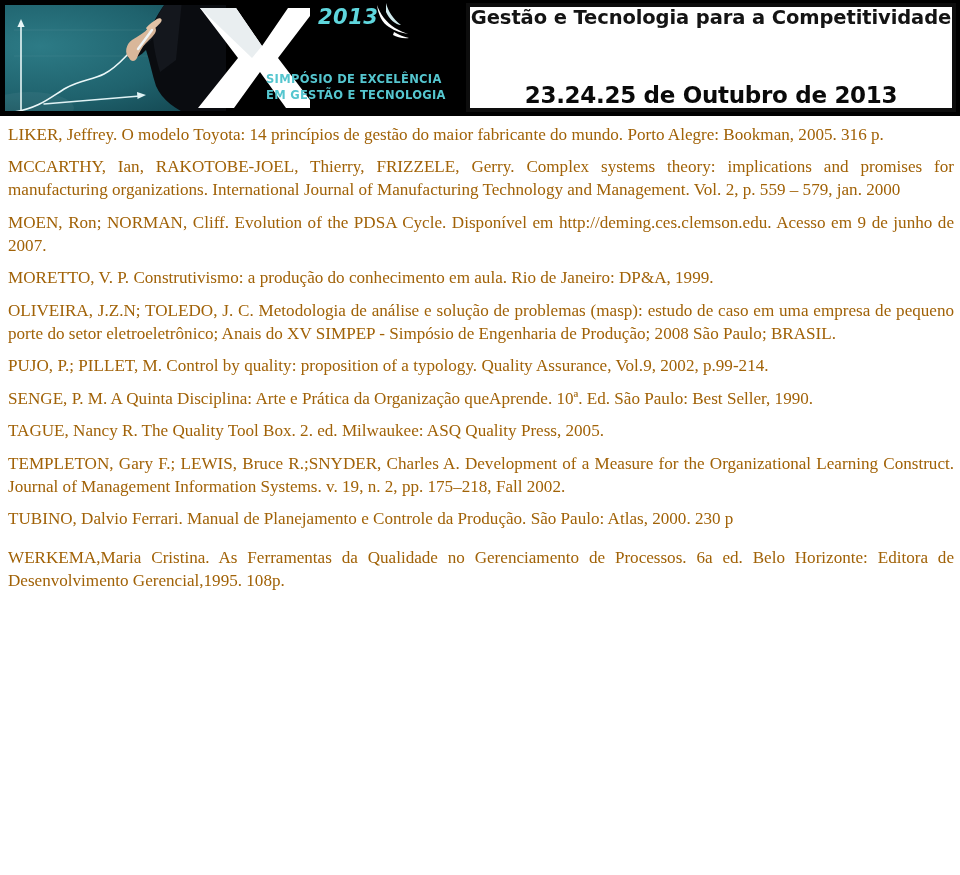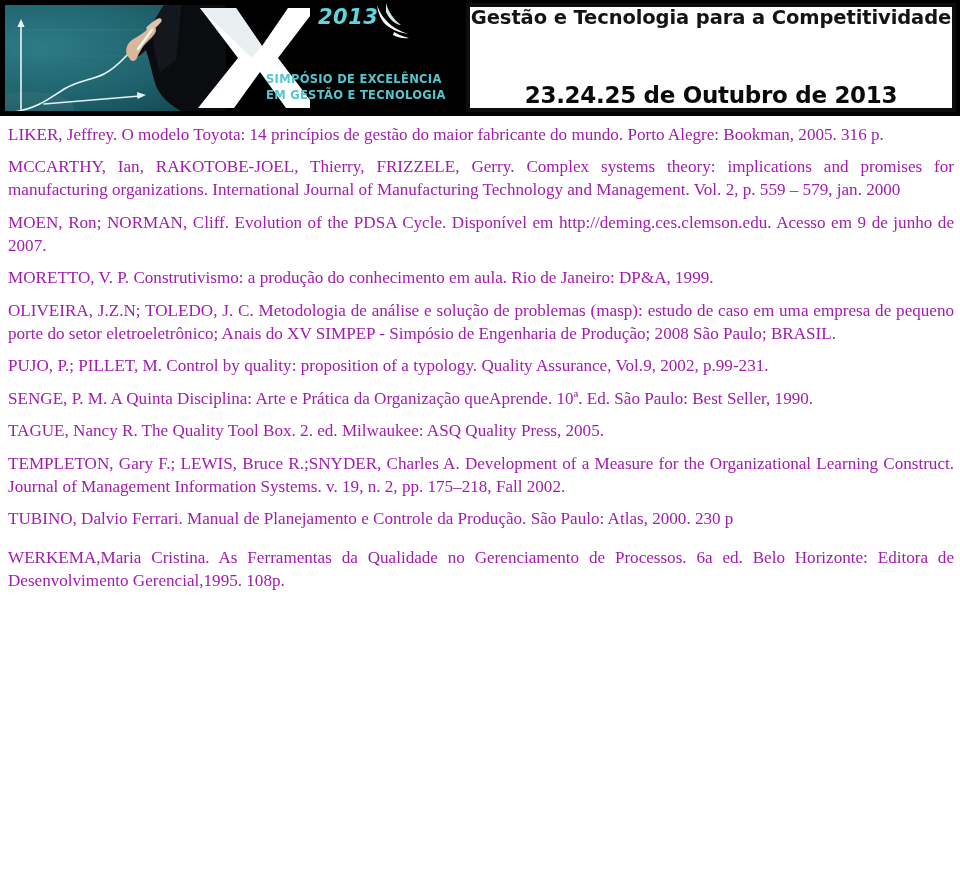--- a/index.html
+++ b/index.html
@@ -141,21 +141,21 @@
   .doc-body {
     padding: 8px 6px 0 8px;
   }
   .ref {
     font-family: "Liberation Serif", "DejaVu Serif", serif;
     font-size: 17.1px;
     line-height: 1.345;
     text-align: justify;
     text-justify: inter-word;
     margin: 0 0 9.5px 0;
-    color: #a21caf;
+    color: #a16207;
   }
   .ref:last-child { margin-bottom: 0; margin-top: 16px; }
 </style>
 </head>
 <body>
 
 <div class="banner">
 
   <div class="banner-photo">
     <svg class="photo-svg" viewBox="0 0 226 116" preserveAspectRatio="none">
@@ -212,19 +212,19 @@
   </div>
 
 </div>
 
 <div class="doc-body">
   <p class="ref">LIKER, Jeffrey. O modelo Toyota: 14 princípios de gestão do maior fabricante do mundo. Porto Alegre: Bookman, 2005. 316 p.</p>
   <p class="ref">MCCARTHY, Ian, RAKOTOBE-JOEL, Thierry, FRIZZELE, Gerry. Complex systems theory: implications and promises for manufacturing organizations. International Journal of Manufacturing Technology and Management. Vol. 2, p. 559 – 579, jan. 2000</p>
   <p class="ref">MOEN, Ron; NORMAN, Cliff. Evolution of the PDSA Cycle. Disponível em http://deming.ces.clemson.edu. Acesso em 9 de junho de 2007.</p>
   <p class="ref">MORETTO, V. P. Construtivismo: a produção do conhecimento em aula. Rio de Janeiro: DP&amp;A, 1999.</p>
   <p class="ref">OLIVEIRA, J.Z.N; TOLEDO, J. C. Metodologia de análise e solução de problemas (masp): estudo de caso em uma empresa de pequeno porte do setor eletroeletrônico; Anais do XV SIMPEP - Simpósio de Engenharia de Produção; 2008 São Paulo; BRASIL.</p>
-  <p class="ref">PUJO, P.; PILLET, M. Control by quality: proposition of a typology. Quality Assurance, Vol.9, 2002, p.99-231.</p>
+  <p class="ref">PUJO, P.; PILLET, M. Control by quality: proposition of a typology. Quality Assurance, Vol.9, 2002, p.99-214.</p>
   <p class="ref">SENGE, P. M. A Quinta Disciplina: Arte e Prática da Organização queAprende. 10ª. Ed. São Paulo: Best Seller, 1990.</p>
   <p class="ref">TAGUE, Nancy R. The Quality Tool Box. 2. ed. Milwaukee: ASQ Quality Press, 2005.</p>
   <p class="ref">TEMPLETON, Gary F.; LEWIS, Bruce R.;SNYDER, Charles A. Development of a Measure for the Organizational Learning Construct. Journal of Management Information Systems.  v. 19, n. 2, pp. 175–218, Fall 2002.</p>
   <p class="ref">TUBINO, Dalvio Ferrari. Manual de Planejamento e Controle da Produção. São Paulo: Atlas, 2000. 230 p</p>
   <p class="ref">WERKEMA,Maria Cristina. As Ferramentas da Qualidade no Gerenciamento de Processos. 6a ed. Belo Horizonte: Editora de Desenvolvimento Gerencial,1995. 108p.</p>
 </div>
 
 </body></html>

